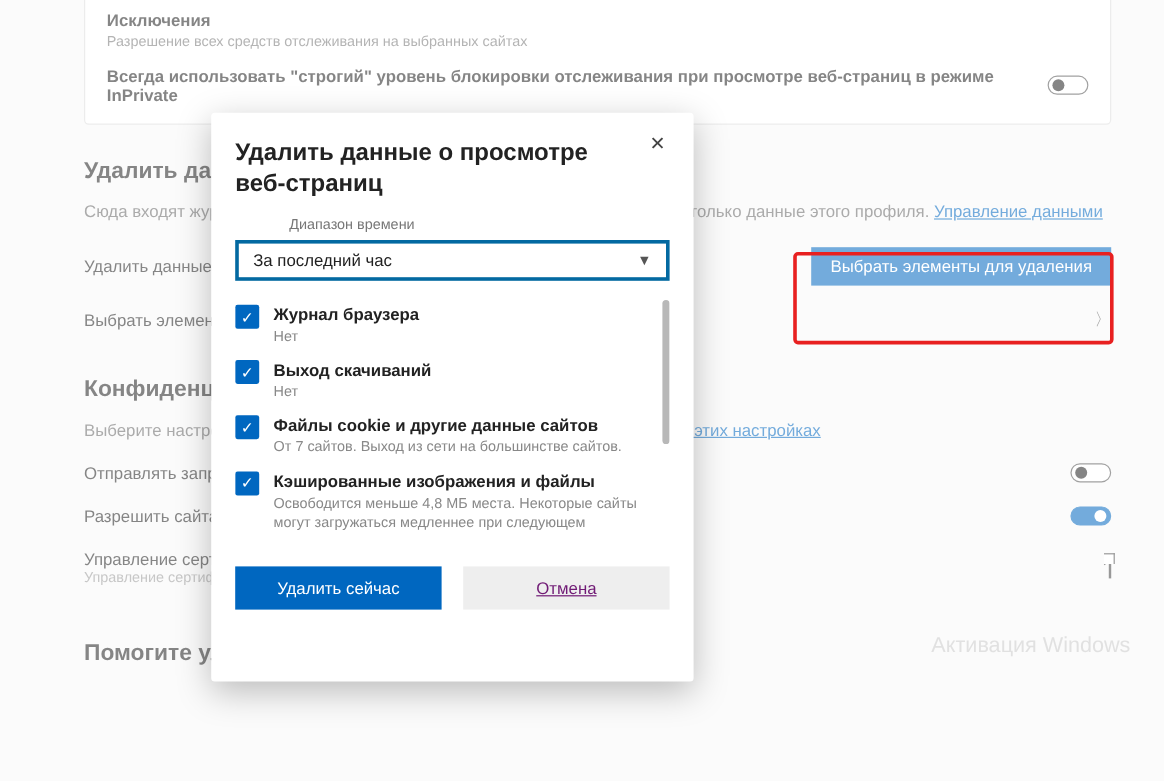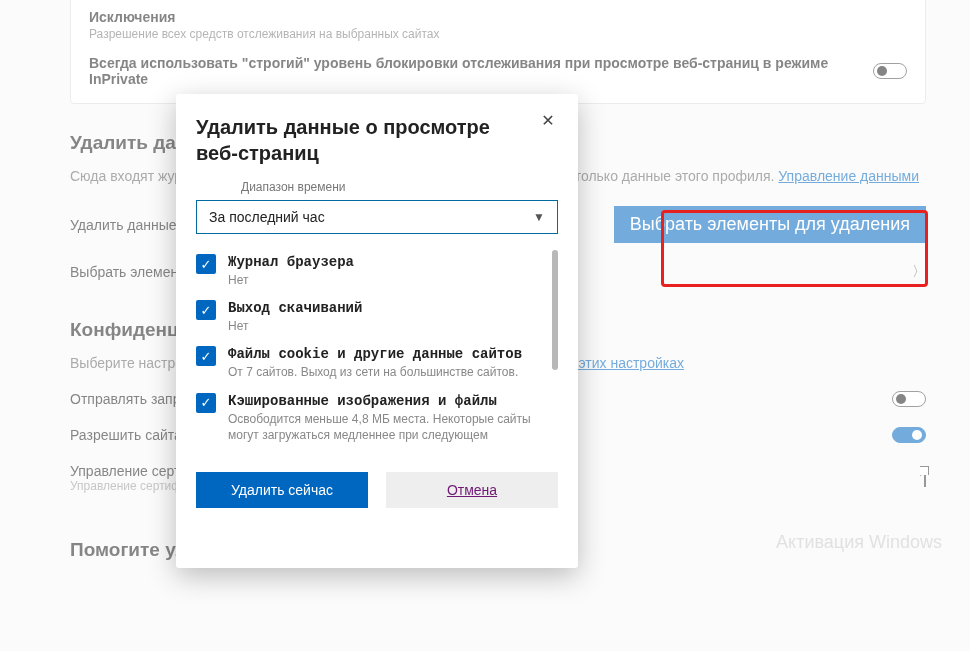--- a/index.html
+++ b/index.html
@@ -53,21 +53,21 @@
     .muted { color: #666; font-size: 14px; margin-bottom: 4px; }
     .link { color: #0067c0; text-decoration: underline; cursor: pointer; }
 
     .setting-row {
       display: flex; justify-content: space-between; align-items: center;
       padding: 10px 0; font-size: 14px; color: #222;
     }
     .setting-sub { font-size: 12px; color: #999; }
     .btn-primary {
       background: #0067c0; color: #fff; border: none;
-      padding: 8px 16px; font-size: 18px; cursor: pointer;
+      padding: 8px 16px; font-size: 14px; cursor: pointer;
     }
     .arrow-right { color: #555; font-size: 14px; }
 
     .highlight-red { border: 3px solid #e82020; border-radius: 4px; position: absolute; z-index: 6; pointer-events:none; }
 
     
     .dialog {
       position: absolute; z-index: 10; background: #fff;
       left: 176px; top: 94px; width: 402px; height: 474px;
       box-shadow: 0 8px 28px rgba(0,0,0,0.25);
@@ -75,21 +75,21 @@
       padding: 20px;
     }
     .dialog-close {
       position: absolute; top: 14px; right: 18px;
       width: 24px; height: 24px; display: flex; align-items: center; justify-content: center;
       font-size: 16px; color: #444; cursor: pointer;
     }
     .dialog-title { font-size: 20px; font-weight: 600; color: #222; line-height: 1.3; max-width: 300px; }
     .field-label { font-size: 12px; color: #777; margin-top: 14px; margin-left: 45px; }
     .select {
-      margin-top: 6px; border: 1px solid #0369a1; height: 34px;
+      margin-top: 6px; border: 3px solid #0369a1; height: 34px;
       display: flex; align-items: center; justify-content: space-between;
       padding: 0 12px; font-size: 14px; color: #222; cursor: pointer;
       background: #fff;
     }
     .select .chev { color: #555; font-size: 12px; }
 
     .items {
       margin-top: 14px; height: 220px; overflow: hidden; position: relative;
       padding-right: 12px;
     }
@@ -97,21 +97,21 @@
       position: absolute; right: 0; top: 2px; width: 6px; height: 120px;
       background: #b8b8b8; border-radius: 3px;
     }
     .item { display: flex; gap: 12px; padding: 6px 0; }
     .checkbox {
       width: 20px; height: 20px; background: #0067c0; border-radius: 2px;
       display: flex; align-items: center; justify-content: center; flex-shrink:0;
       cursor: pointer;
     }
     .checkmark { color: #fff; font-size: 13px; line-height: 1; }
-    .item-title { font-weight: 600; font-size: 14px; color: #222; font-family: Liberation Mono, monospace; }
+    .item-title { font-weight: 600; font-size: 14px; color: #222; }
     .item-sub { font-size: 12px; color: #888; margin-top: 2px; line-height: 1.35; }
 
     .dialog-actions { display: flex; gap: 18px; margin-top: 4px; }
     .dialog-actions button {
       flex: 1 1 0; height: 36px; font-size: 14px; cursor: pointer; border: none;
     }
     .btn-danger { background: #0067c0; color: #fff; }
     .btn-secondary { background: #eee; color: #701a75; text-decoration: underline; }
 
     .watermark { position: absolute; right: 28px; bottom: 8px; color: #c9c9c9; font-size: 18px; z-index: 2; }

